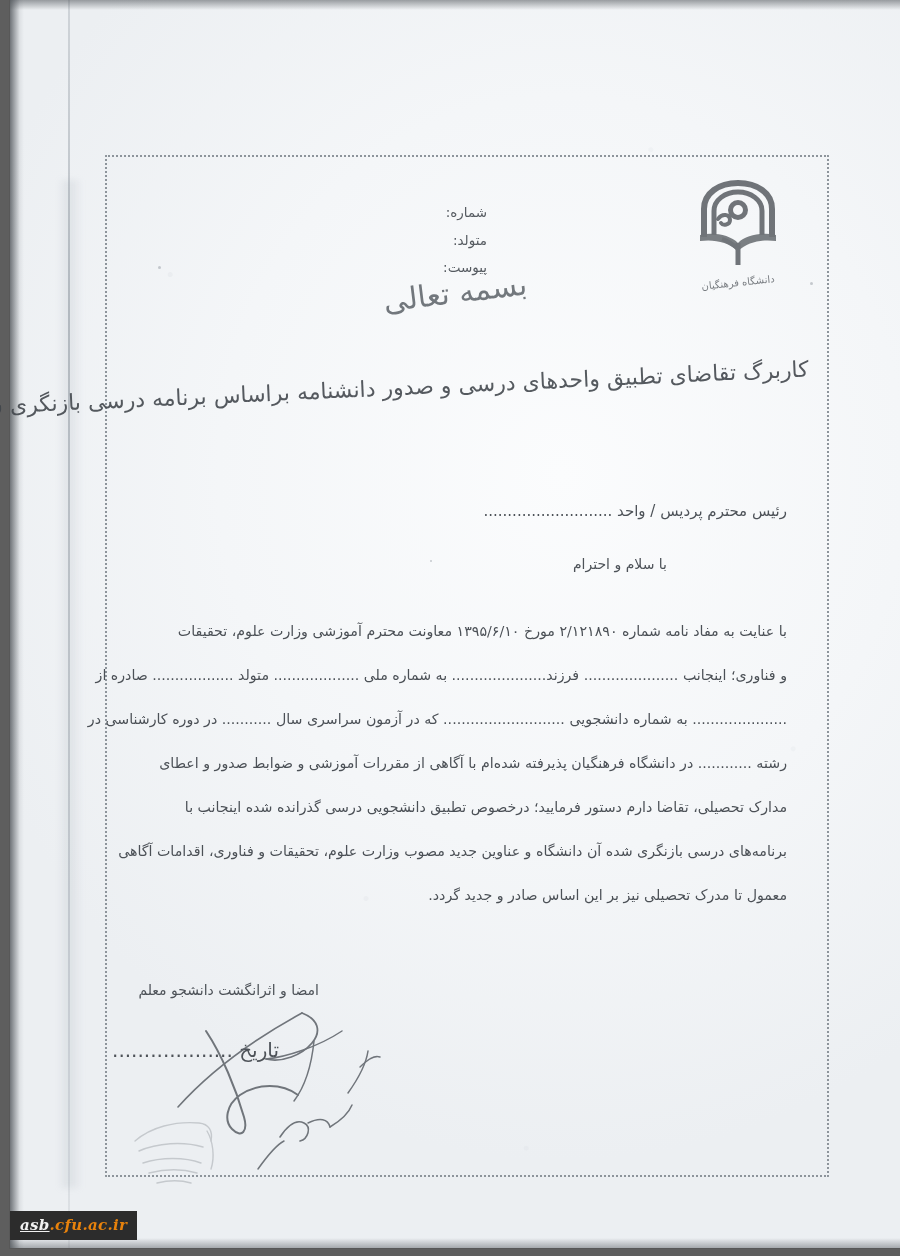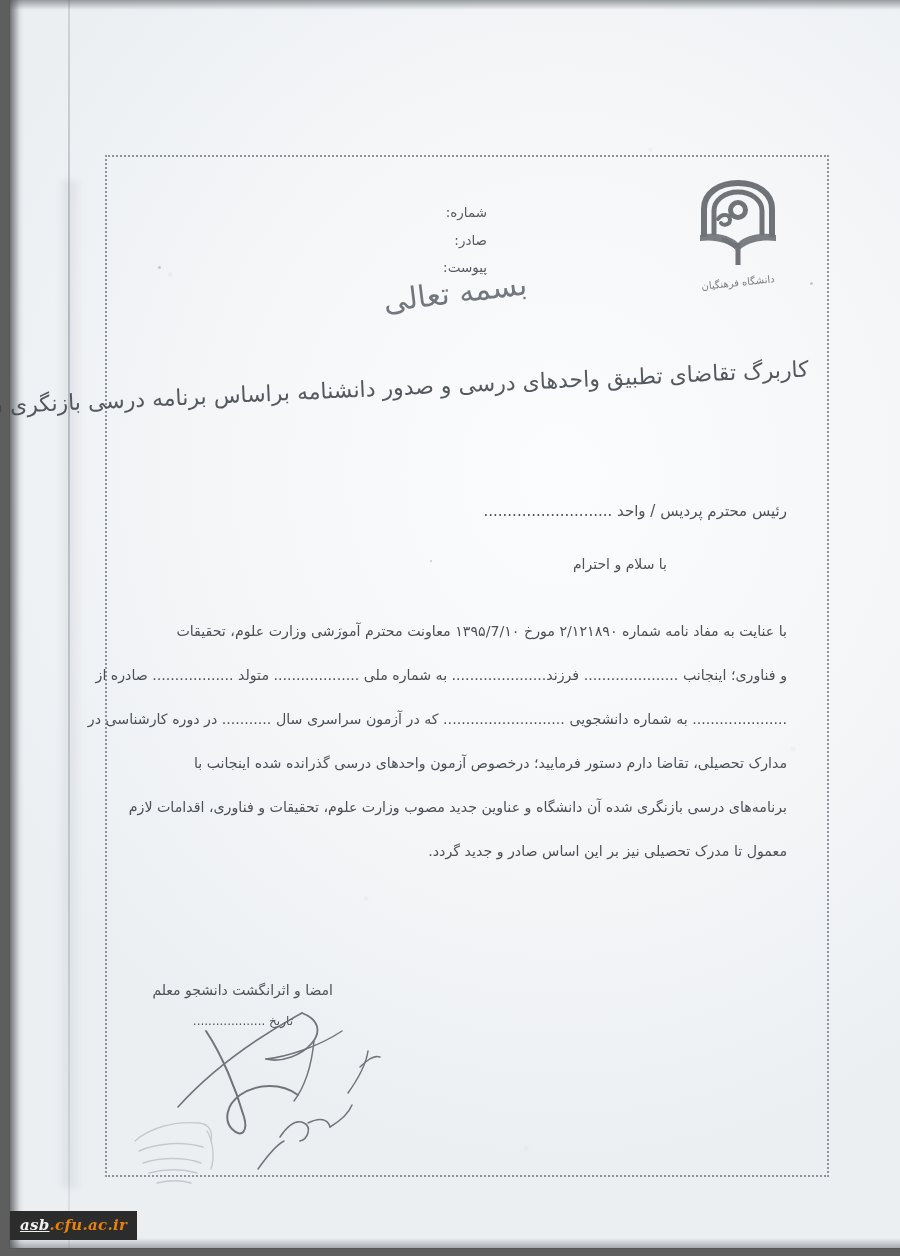--- a/index.html
+++ b/index.html
@@ -124,24 +124,24 @@
     font-size:14.2px;
     line-height:44px;
     letter-spacing:.1px;
   }
   #body-text p{margin:0;}
   .bl{display:block;white-space:nowrap;}
   .bl.right-ish{text-align:right;}
 
   
   #signature-block{
-    position:absolute;right:494px;top:825px;color:#4d5258;
+    position:absolute;right:508px;top:825px;color:#4d5258;
   }
   .sig-label{font-size:14px;}
-  .sig-date{font-size:12px;margin-top:16px;margin-right:40px;}
+  .sig-date{font-size:20px;margin-top:40px;margin-right:40px;}
 
   #signature-mark{
     position:absolute;left:55px;top:840px;width:330px;height:185px;
     pointer-events:none;opacity:.85;
   }
   #stamp-smudge{
     position:absolute;left:20px;top:950px;width:95px;height:95px;
     opacity:.30;pointer-events:none;
   }
 
@@ -203,43 +203,44 @@
             </svg>
           </span>
           <div class="logo-caption">دانشگاه فرهنگیان</div>
         </div>
 
         <div id="meta-fields">
           <div>
             <span>شماره:</span>
           </div>
           <div>
-            <span>صادر:</span>
+            <span>متولد:</span>
           </div>
           <div>
             <span>پیوست:</span>
           </div>
         </div>
       </div>
 
       <div id="basmala">بسمه تعالی</div>
 
       <div id="form-title">کاربرگ تقاضای تطبیق واحدهای درسی و صدور دانشنامه براساس برنامه درسی بازنگری شده</div>
 
       <div id="addressee-block">
         <div class="addressee-line">رئیس محترم پردیس / واحد ...........................</div>
         <div class="greeting-line">با سلام و احترام</div>
       </div>
 
       <div id="body-text">
-        <p class="bl right-ish">با عنایت به مفاد نامه شماره ۲/۱۲۱۸۹۰ مورخ ۱۳۹۵/7/۱۰ معاونت محترم آموزشی وزارت علوم، تحقیقات</p>
+        <p class="bl right-ish">با عنایت به مفاد نامه شماره ۲/۱۲۱۸۹۰ مورخ ۱۳۹۵/۶/۱۰ معاونت محترم آموزشی وزارت علوم، تحقیقات</p>
         <p class="bl right-ish">و فناوری؛ اینجانب ..................... فرزند..................... به شماره ملی ................... متولد .................. صادره از</p>
         <p class="bl right-ish">..................... به شماره دانشجویی ........................... که در آزمون سراسری سال ........... در دوره کارشناسی در</p>
-        <p class="bl right-ish">مدارک تحصیلی، تقاضا دارم دستور فرمایید؛ درخصوص آزمون واحدهای درسی گذرانده شده اینجانب  با</p>
-        <p class="bl right-ish">برنامه‌های درسی بازنگری شده آن دانشگاه و عناوین جدید مصوب وزارت علوم، تحقیقات و فناوری، اقدامات لازم</p>
+        <p class="bl right-ish">رشته ............ در دانشگاه فرهنگیان پذیرفته شده‌ام با آگاهی از مقررات آموزشی و ضوابط صدور و اعطای</p>
+        <p class="bl right-ish">مدارک تحصیلی، تقاضا دارم دستور فرمایید؛ درخصوص تطبیق دانشجویی درسی گذرانده شده اینجانب  با</p>
+        <p class="bl right-ish">برنامه‌های درسی بازنگری شده آن دانشگاه و عناوین جدید مصوب وزارت علوم، تحقیقات و فناوری، اقدامات آگاهی</p>
         <p class="bl right-ish">معمول تا مدرک تحصیلی نیز بر این اساس صادر و جدید گردد.</p>
       </div>
 
       <div id="signature-block">
         <div class="sig-label">امضا و اثرانگشت دانشجو معلم</div>
         <div class="sig-date">تاریخ ...................</div>
       </div>
 
       <div id="signature-mark">
         <svg width="330" height="185" viewBox="0 0 330 185" fill="none" aria-hidden="true">

